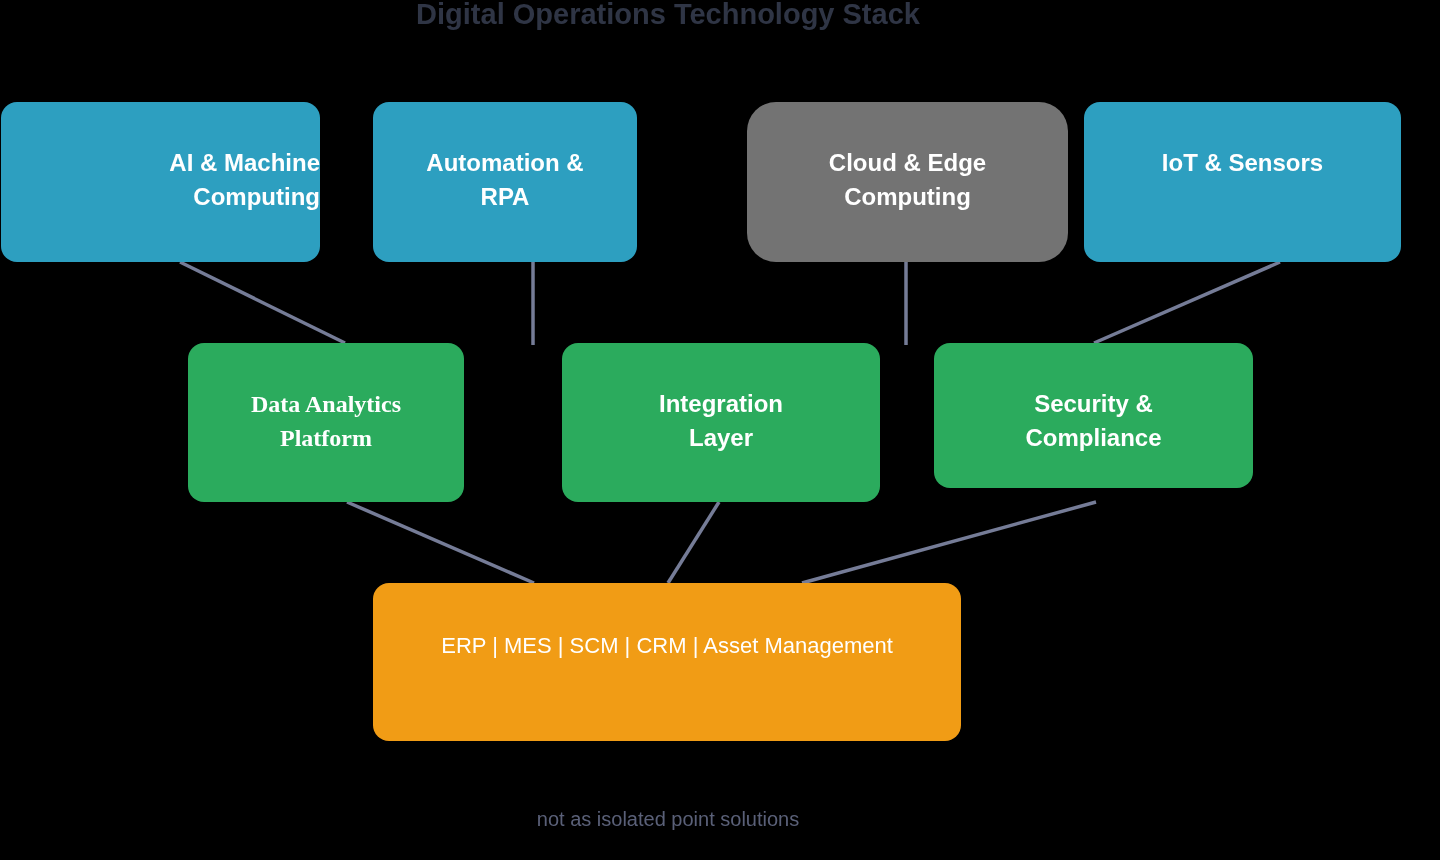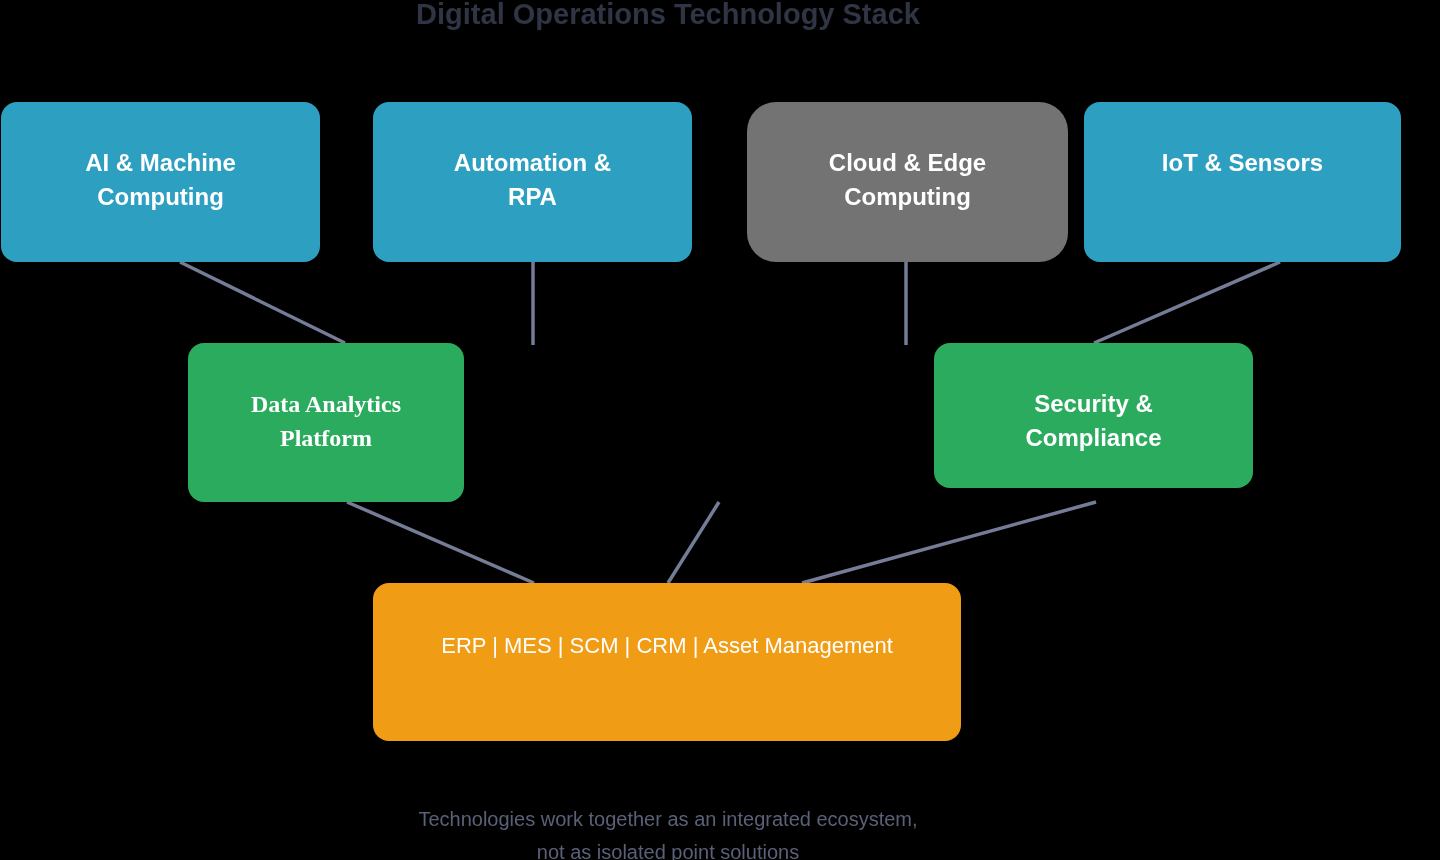--- a/index.html
+++ b/index.html
@@ -27,21 +27,21 @@
     color: #ffffff;
     font-weight: bold;
     font-size: 24px;
     line-height: 34px;
     text-align: center;
     padding-top: 44px;
   }
   .node .label-line { min-height: 0; }
   
   .n-ai   { left: 1px;    top: 102px; width: 319px; height: 160px; }
-  .n-auto { left: 373px;  top: 102px; width: 319px; height: 160px; }
+  .n-auto { left: 373px;  top: 102px; width: 264px; height: 160px; }
   .n-cloud{ left: 747px;  top: 102px; width: 321px; height: 160px; }
   .n-iot  { left: 1084px; top: 102px; width: 317px; height: 160px; }
   
   .n-data { left: 188px;  top: 343px; width: 276px; height: 159px; font-family: Liberation Serif, serif; }
   .n-int  { left: 562px;  top: 343px; width: 318px; height: 159px; }
   .n-sec  { left: 934px;  top: 343px; width: 319px; height: 145px; }
   
   .n-core {
     left: 373px; top: 583px; width: 588px; height: 158px;
     padding-top: 38px;
@@ -79,21 +79,21 @@
       <line x1="533" y1="262" x2="533" y2="345" stroke="#757C97" stroke-width="3.5"></line>
       <line x1="906" y1="262" x2="906" y2="345" stroke="#757C97" stroke-width="3.5"></line>
       <line x1="1280" y1="262" x2="1094" y2="343" stroke="#757C97" stroke-width="3.5"></line>
       <line x1="347" y1="502" x2="534" y2="583" stroke="#757C97" stroke-width="3.5"></line>
       <line x1="719" y1="502" x2="668" y2="583" stroke="#757C97" stroke-width="3.5"></line>
       <line x1="1096" y1="502" x2="802" y2="583" stroke="#757C97" stroke-width="3.5"></line>
     </svg>
 
   <div class="diagram-title" style="color: rgb(47, 53, 69);">Digital Operations Technology Stack</div>
 
-  <div class="node n-ai" style="background-color: rgb(45, 159, 192);">
+  <div class="node n-ai" style="background-color: rgb(45, 159, 192); text-align: right;">
     <div class="label-line">AI &amp; Machine</div>
     <div class="label-line">Computing</div>
   </div>
 
   <div class="node n-auto" style="background-color: rgb(45, 159, 192);">
     <div class="label-line">Automation &amp;</div>
     <div class="label-line">RPA</div>
   </div>
 
   <div class="node n-cloud" style="background-color: #737373; border-radius: 29px;">
@@ -104,28 +104,31 @@
   <div class="node n-iot" style="background-color: rgb(45, 159, 192);">
     <div class="label-line">IoT &amp; Sensors</div>
     <div class="label-line"></div>
   </div>
 
   <div class="node n-data" style="background-color: rgb(43, 171, 93);">
     <div class="label-line">Data Analytics</div>
     <div class="label-line">Platform</div>
   </div>
 
+  <div class="node n-int" style="background-color: rgb(43, 171, 93);">
+    <div class="label-line">Integration</div>
+    <div class="label-line">Layer</div>
+  </div>
 
   <div class="node n-sec" style="background-color: rgb(43, 171, 93);">
     <div class="label-line">Security &amp;</div>
     <div class="label-line">Compliance</div>
   </div>
 
   <div class="node n-core" style="background-color: rgb(241, 156, 21);">
     <div class="core-subtitle">ERP | MES | SCM | CRM | Asset Management</div>
   </div>
 
   <div class="diagram-caption" style="color: rgb(90, 96, 120);">
-    <div>Technologies work together as an integrated ecosystem,</div>
     <div>not as isolated point solutions</div>
   </div>
 
 </div>
 
 </body></html>

